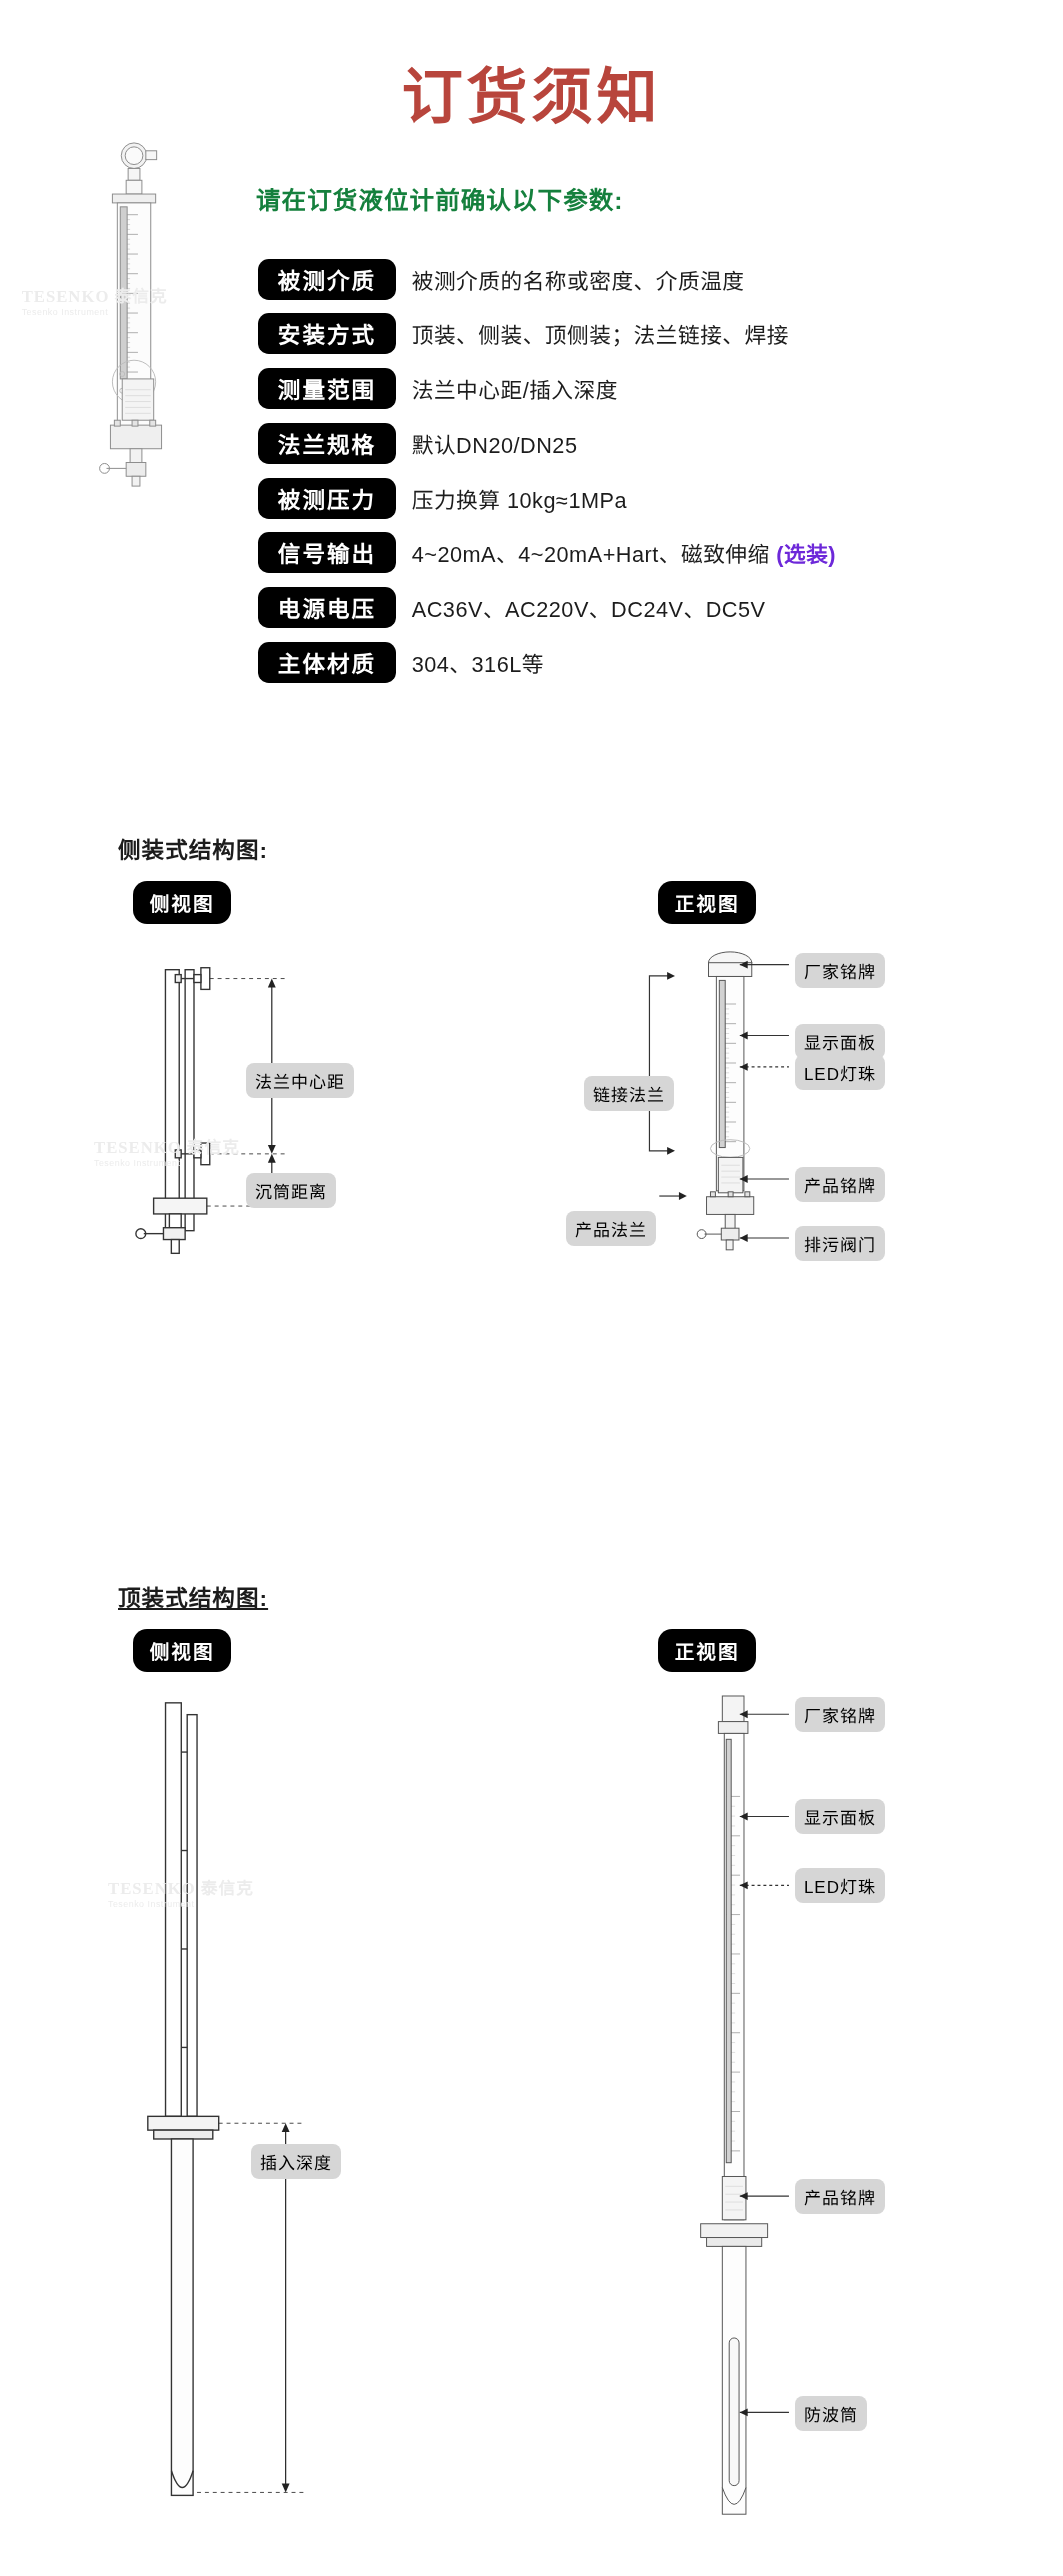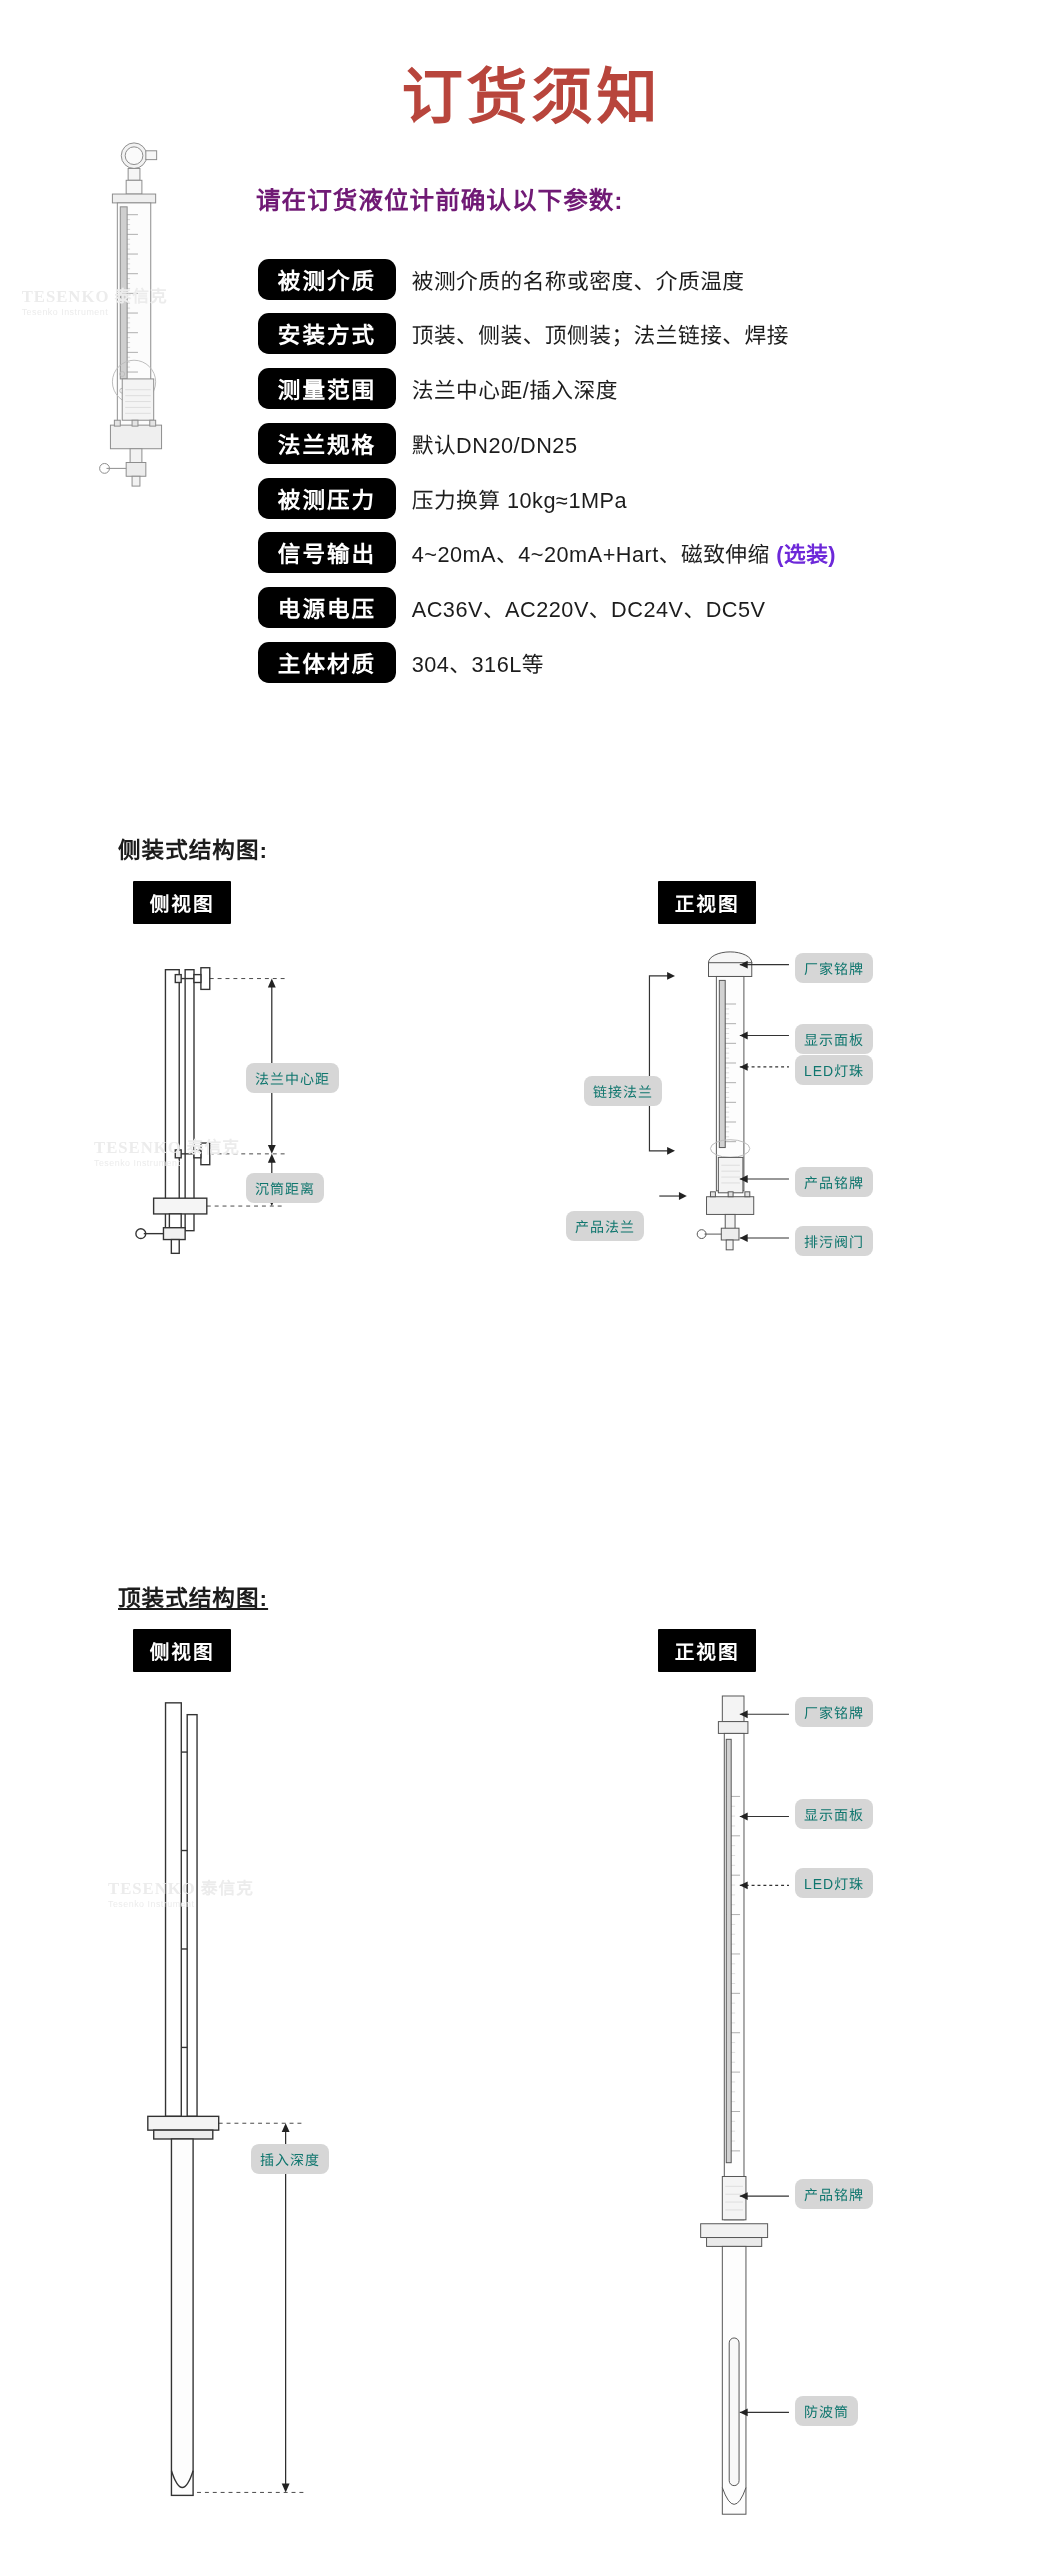--- a/index.html
+++ b/index.html
@@ -24,21 +24,21 @@
     color: #b8453c;
   }
 
   
   .intro {
     position: absolute;
     top: 180px; left: 256px;
     font-size: 24.6px;
     font-weight: 600;
     letter-spacing: 1px;
-    color: #701a75;
+    color: #15803d;
   }
 
   
   .spec-list {
     position: absolute;
     top: 258px; left: 258px;
     width: 689px;
   }
   .spec-row {
     display: flex;
@@ -74,33 +74,33 @@
     position: absolute;
     font-size: 22.6px;
     font-weight: 600;
     letter-spacing: 1px;
     color: #1c1c1c;
   }
   .view-badge {
     position: absolute;
     background: #000;
     color: #fff;
-    border-radius: 1px;
+    border-radius: 14px;
     font-size: 19.7px;
     font-weight: 700;
     letter-spacing: 2px;
     padding: 6.9px 16.7px;
   }
 
   
   .chip {
     position: absolute;
     background: #d6d6d6;
-    color: #0f766e;
-    font-size: 14px;
+    color: #000000;
+    font-size: 17px;
     letter-spacing: 1px;
     padding: 4.9px 8.9px;
     border-radius: 8px;
     white-space: nowrap;
   }
 
   
   .wm {
     position: absolute;
     color: #ececec;

